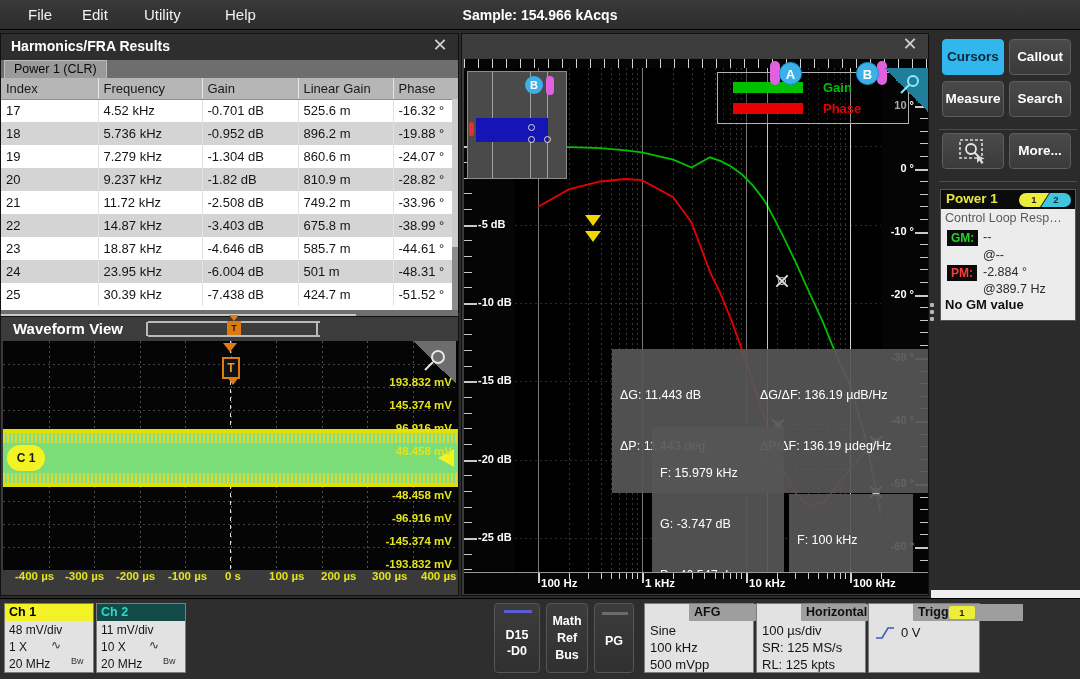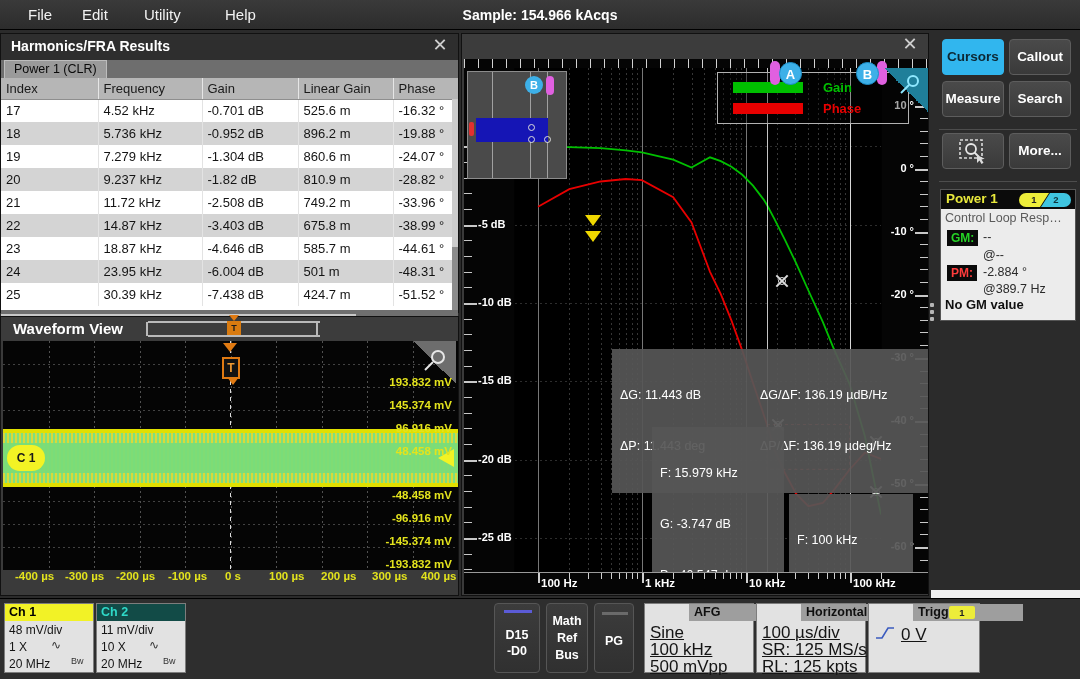--- a/index.html
+++ b/index.html
@@ -456,23 +456,22 @@
   .infocard {
     position: absolute; top: 4px; height: 70px;
     background: #e2e2e2; border: 1px solid #7d7d7d;
   }
   .infocard .hd {
     position: absolute; left: 0; top: 0; width: 100%; height: 17px;
     background: #9e9e9e; color: #0f0f0f; font-size: 12.5px; font-weight: bold;
     padding-left: 5px; line-height: 17px; margin-left: 44px;
   }
   .infocard .ln {
-    position: absolute; left: 5px; font-size: 17px; color: #141414;
+    position: absolute; left: 5px; font-size: 13px; color: #141414;
     white-space: nowrap;
-    text-decoration: underline;
   }
   #trig-pill {
     position: absolute; right: 4px; top: 2px; width: 26px; height: 13px;
     background: #eded3a; border-radius: 2px; color: #222;
     font-size: 9.5px; font-weight: bold; text-align: center; line-height: 13px;
   }
   .top-white-strip {
     position: absolute; left: 931px; top: 590px; width: 149px; height: 8px;
     background: #f0f0f0;
   }

